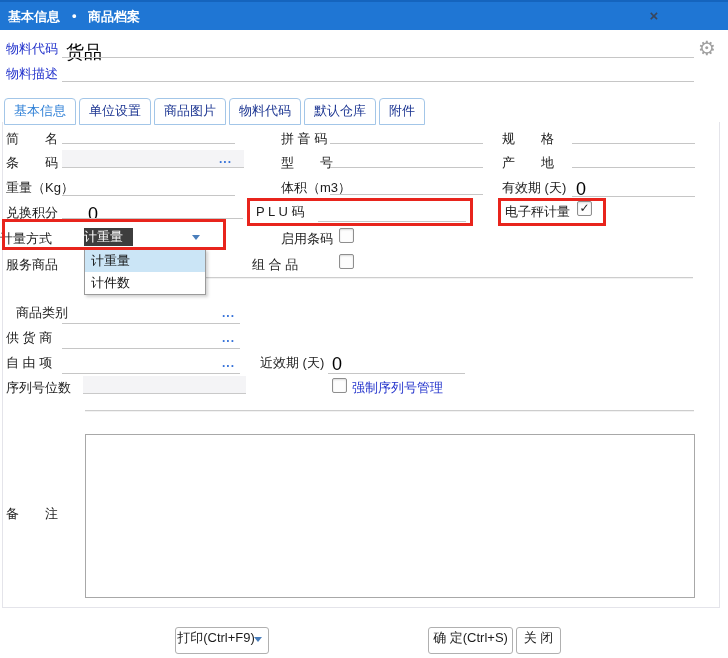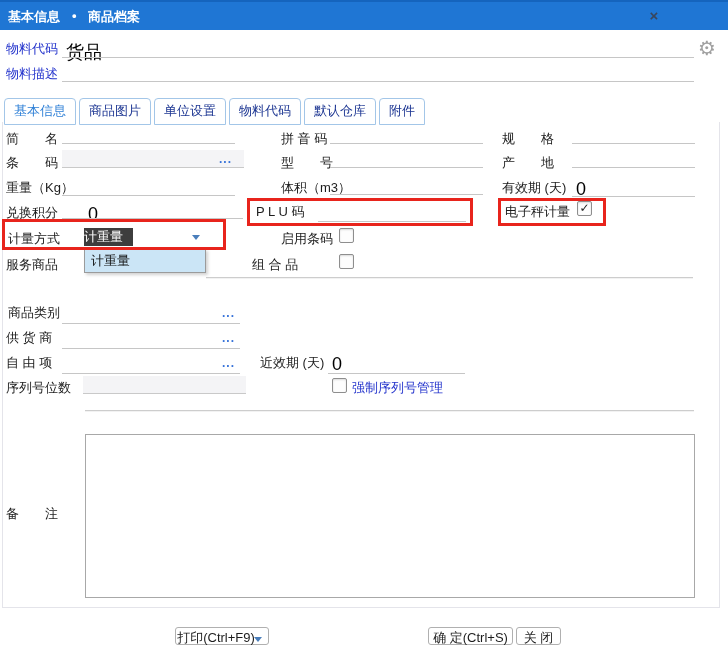--- a/index.html
+++ b/index.html
@@ -36,21 +36,21 @@
   .caret{position:absolute;width:0;height:0;border-left:4px solid transparent;border-right:4px solid transparent;
          border-top:5px solid #4a7ebb;}
   .popup{position:absolute;left:84px;top:249px;width:122px;background:#fff;border:1px solid #9b9b9b;
          z-index:10;box-shadow:2px 2px 3px rgba(0,0,0,.18);box-sizing:border-box;}
   .opt{height:22px;line-height:22px;padding-left:6px;font-size:13px;color:#111;cursor:pointer;}
   .opt.hl{background:#cbe5f6;}
   
   .remark{position:absolute;left:85px;top:434px;width:610px;height:164px;border:1px solid #a8a8a8;
           box-sizing:border-box;resize:none;outline:none;font-family:inherit;font-size:13px;}
   
-  .btn{position:absolute;top:627px;height:18px;background:#fff;border:1px solid #b0b0b0;border-radius:3px;
+  .btn{position:absolute;top:627px;height:27px;background:#fff;border:1px solid #b0b0b0;border-radius:3px;
        font-size:13px;line-height:20px;text-align:center;color:#1c1c1c;box-sizing:border-box;cursor:pointer;white-space:pre;}
   .btn.disabled{color:#b3b3b3;border-color:#d5d5d5;cursor:default;}
   .gear{position:absolute;left:698px;top:36px;font-size:20px;color:#a0a0a0;cursor:pointer;}
 </style>
 </head>
 <body>
 
 <div class="screen">
 
   <div class="titlebar">
@@ -62,22 +62,22 @@
 
   <span class="lbl blue" style="left:6px;top:40px">物料代码</span>
   <span class="val" style="left:66px;top:40px">货品</span>
   <div class="line" style="left:62px;top:57px;width:632px"></div>
   <span class="lbl blue" style="left:6px;top:65px">物料描述</span>
   <div class="line" style="left:62px;top:81px;width:632px"></div>
   <span class="gear">⚙</span>
 
   <div class="tabs">
     <div class="tab active">基本信息</div>
+    <div class="tab">单位设置</div>
     <div class="tab">商品图片</div>
-    <div class="tab">单位设置</div>
     <div class="tab">物料代码</div>
     <div class="tab">默认仓库</div>
     <div class="tab">附件</div>
   </div>
   <div class="panel"></div>
 
   <span class="lbl" style="left:6px;top:130px">简　　名</span>
   <div class="line" style="left:62px;top:143px;width:173px"></div>
   <span class="lbl" style="left:281px;top:130px">拼 音 码</span>
   <div class="line" style="left:330px;top:143px;width:153px"></div>
@@ -105,38 +105,39 @@
   <div class="line" style="left:62px;top:218px;width:181px"></div>
 
   <span class="lbl" style="left:256px;top:203px">P L U 码</span>
   <div class="line" style="left:318px;top:221px;width:148px"></div>
   <div class="redbox" style="left:247px;top:198px;width:226px;height:28px"></div>
 
   <span class="lbl" style="left:505px;top:203px">电子秤计量</span>
   <div class="cb" style="left:577px;top:201px"><span>✓</span></div>
   <div class="redbox" style="left:498px;top:198px;width:108px;height:28px"></div>
 
-  <span class="lbl" style="left:8px;top:230px">计量方式</span>
+  <span class="lbl" style="left:0;top:230px">计量方式</span>
   <div class="combochip">计重量</div>
   <div class="caret" style="left:192px;top:235px;z-index:6"></div>
   <div class="redbox" style="left:2px;top:219px;width:224px;height:31px"></div>
 
   <span class="lbl" style="left:281px;top:230px">启用条码</span>
   <div class="cb" style="left:339px;top:228px"></div>
 
   <span class="lbl" style="left:6px;top:256px">服务商品</span>
   <span class="lbl" style="left:252px;top:256px">组 合 品</span>
   <div class="cb" style="left:339px;top:254px"></div>
   <div class="groove" style="left:206px;top:277px;width:487px"></div>
 
   <div class="popup">
     <div class="opt hl">计重量</div>
+    <div class="opt">计件数</div>
   </div>
 
-  <span class="lbl" style="left:8px;top:304px">商品类别</span>
+  <span class="lbl" style="left:16px;top:304px">商品类别</span>
   <div class="line" style="left:62px;top:323px;width:178px"></div>
   <span class="dots" style="left:222px;top:306px">...</span>
 
   <span class="lbl" style="left:6px;top:329px">供 货 商</span>
   <div class="line" style="left:62px;top:348px;width:178px"></div>
   <span class="dots" style="left:222px;top:331px">...</span>
 
   <span class="lbl" style="left:6px;top:354px">自 由 项</span>
   <div class="line" style="left:62px;top:373px;width:178px"></div>
   <span class="dots" style="left:222px;top:356px">...</span>

